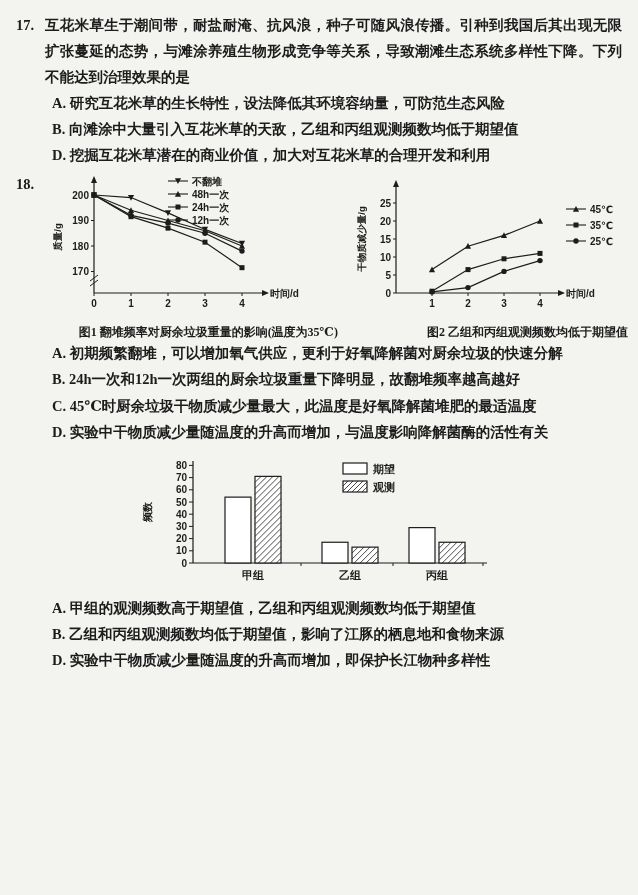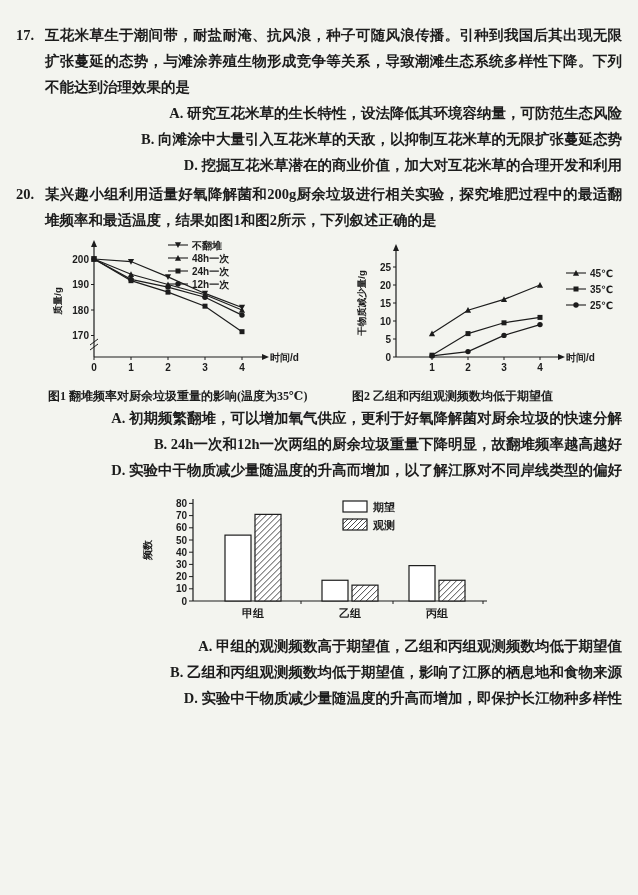--- a/index.html
+++ b/index.html
@@ -5,54 +5,53 @@
   html,body{margin:0;padding:0;}
   body{
     width:638px;height:895px;overflow:hidden;
     background:#f3f4ef;
     color:#1c1c1c;
     font-family:"Liberation Serif","DejaVu Serif",serif;
     font-weight:600;
     font-size:14.5px;
     line-height:1.8;
   }
-  .paper{padding:22px 16px 4px 14px;}
+  .paper{padding:12px 16px 4px 14px;}
   .question{margin-bottom:2px;}
   .stem{position:relative;padding-left:31px;text-align:justify;}
   .qnum{position:absolute;left:2px;top:0;}
   .options{list-style:none;margin:0;padding:0 0 0 38px;}
-  .options li{white-space:nowrap;text-align:right;}
+  .options li{white-space:nowrap;}
   .figrow{display:flex;align-items:flex-end;gap:14px;padding-left:34px;margin:2px 0 0 0;}
   figure{margin:0;}
-  figcaption{font-size:12px;text-align:left;line-height:1.4;margin-top:1px;}
+  figcaption{font-size:12px;text-align:right;line-height:1.4;margin-top:1px;}
   .chart svg{display:block;}
   .chart-center{display:flex;justify-content:center;margin:2px 0 0 0;}
   svg text{font-family:"Liberation Sans","DejaVu Sans",sans-serif;fill:#1c1c1c;}
 </style>
 </head>
 <body>
 
 <div class="paper">
 
   <section class="question">
     <div class="stem">
       <span class="qnum">17.</span>
       <span>互花米草生于潮间带，耐盐耐淹、抗风浪，种子可随风浪传播。引种到我国后其出现无限扩张蔓延的态势，与滩涂养殖生物形成竞争等关系，导致潮滩生态系统多样性下降。下列不能达到治理效果的是</span>
     </div>
     <ol class="options">
       <li>A. 研究互花米草的生长特性，设法降低其环境容纳量，可防范生态风险</li>
-      <li>B. 向滩涂中大量引入互花米草的天敌，以抑制互花米草的无限扩张蔓延态势</li>
+      <li>B. 向滩涂中大量引入互花米草的天敌，乙组和丙组观测频数均低于期望值</li>
       <li>D. 挖掘互花米草潜在的商业价值，加大对互花米草的合理开发和利用</li>
     </ol>
   </section>
 
   <section class="question">
     <div class="stem">
-      <span class="qnum">20.</span>
-      <span>某兴趣小组利用适量好氧降解菌和200g厨余垃圾进行相关实验，探究堆肥过程中的最适翻堆频率和最适温度，结果如图1和图2所示，下列叙述正确的是</span>
+      <span class="qnum">18.</span>
     </div>
     <div class="figrow">
       <figure>
         <div class="chart" id="fig1">
             <svg width="290" height="152" viewBox="0 0 290 152">
               <line x1="46" y1="122" x2="46" y2="10" stroke="#1c1c1c" stroke-width="1.2"></line>
               <polygon points="46,5 43,12 49,12" fill="#1c1c1c"></polygon>
               <line x1="46" y1="122" x2="216" y2="122" stroke="#1c1c1c" stroke-width="1.2"></line>
               <polygon points="221,122 214,119 214,125" fill="#1c1c1c"></polygon>
               <text x="222" y="125.5" text-anchor="start" font-size="10">时间/d</text>
@@ -171,21 +170,22 @@
               <circle cx="224" cy="70" r="2.7" fill="#1c1c1c"></circle>
               <text x="238" y="73.5" text-anchor="start" font-size="10">25℃</text>
             </svg>
           </div>
         <figcaption>图2 乙组和丙组观测频数均低于期望值</figcaption>
       </figure>
     </div>
     <ol class="options">
       <li>A. 初期频繁翻堆，可以增加氧气供应，更利于好氧降解菌对厨余垃圾的快速分解</li>
       <li>B. 24h一次和12h一次两组的厨余垃圾重量下降明显，故翻堆频率越高越好</li>
-      <li>D. 实验中干物质减少量随温度的升高而增加，以了解江豚对不同岸线类型的偏好</li>
+      <li>C. 45℃时厨余垃圾干物质减少量最大，此温度是好氧降解菌堆肥的最适温度</li>
+      <li>D. 实验中干物质减少量随温度的升高而增加，与温度影响降解菌酶的活性有关</li>
     </ol>
   </section>
 
   <section class="question">
     <div class="chart chart-center" id="fig3">
         <svg width="366" height="148" viewBox="0 0 366 148">
           <line x1="58" y1="116" x2="58" y2="14" stroke="#1c1c1c" stroke-width="1.2"></line>
           <line x1="58" y1="116" x2="352" y2="116" stroke="#1c1c1c" stroke-width="1.2"></line>
           <text x="16" y="65" text-anchor="middle" font-size="10" transform="rotate(-90 16 65)">频数</text>
           <line x1="54" y1="116" x2="58" y2="116" stroke="#1c1c1c" stroke-width="1"></line>

